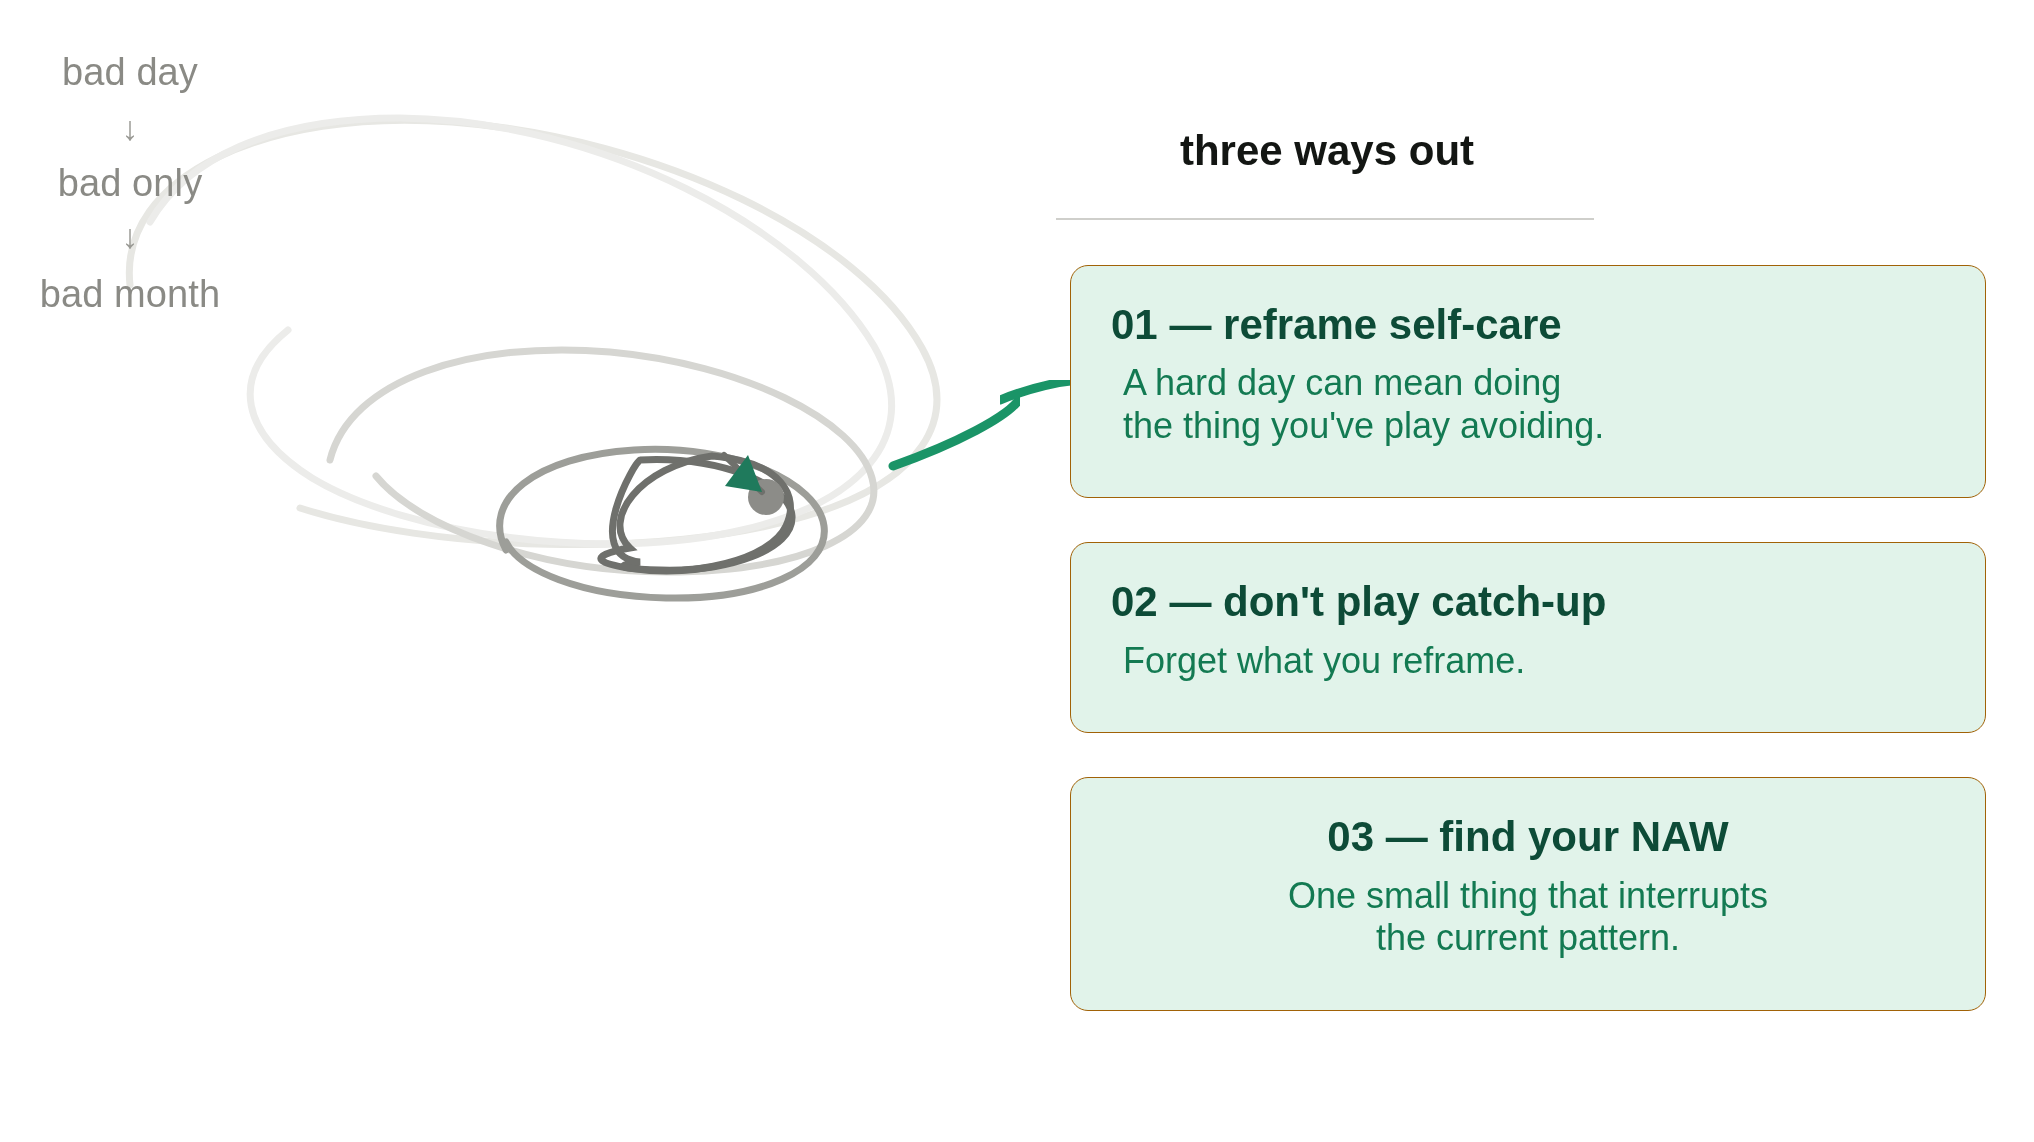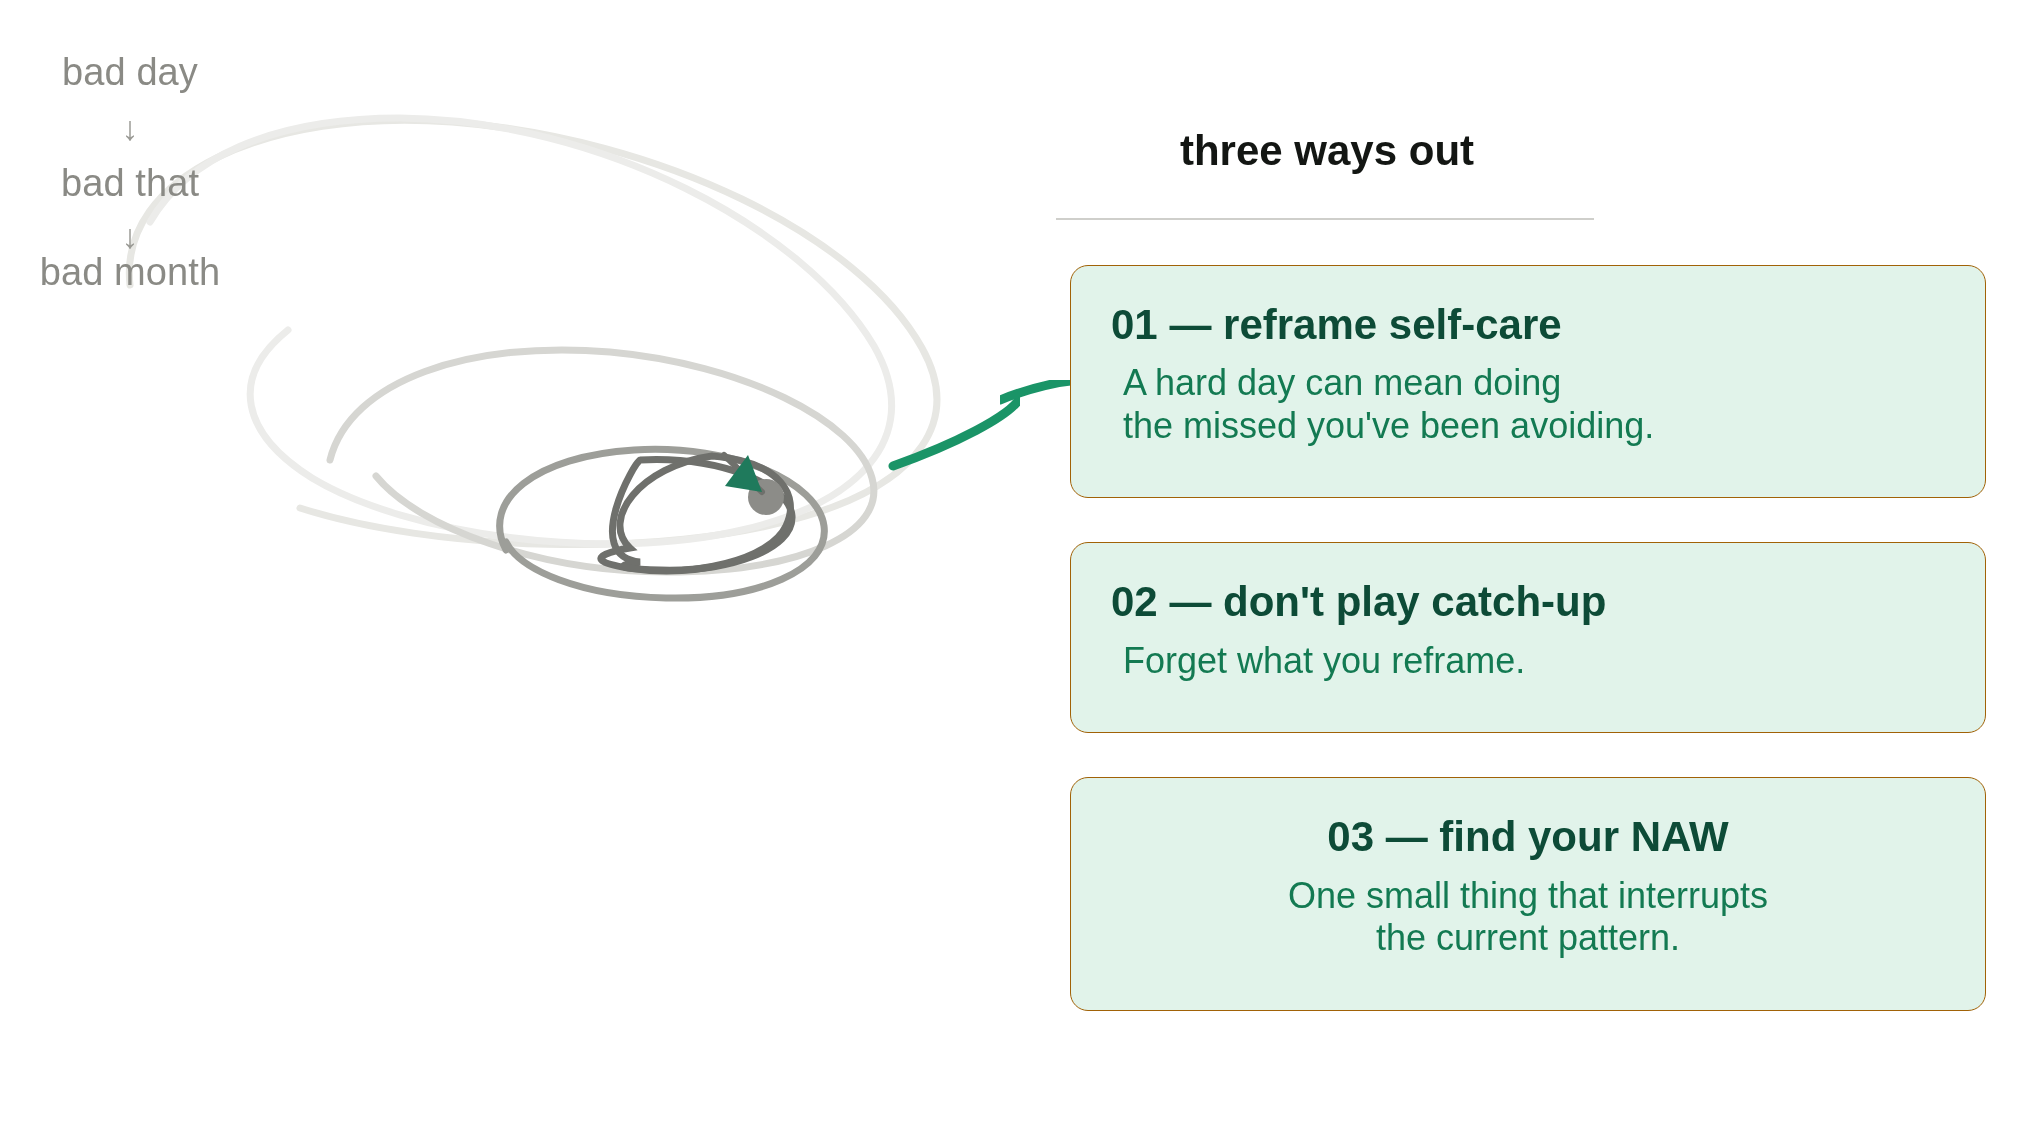--- a/index.html
+++ b/index.html
@@ -159,41 +159,41 @@
       <g>
         <path d="M 724 455 L 762 492" fill="none" stroke="#6f706c" stroke-width="6" stroke-linecap="round"></path>
         <path d="M 762 492 L 748 455 L 725 486 Z" fill="#1f7a5c"></path>
       </g>
 
       <path d="M 893 466 C 955 444, 1010 416, 1020 398" fill="none" stroke="#1a9467" stroke-width="9" stroke-linecap="round"></path>
     </svg>
 
     <div class="escalation-label" style="left:130px; top:72px;">bad day</div>
     <div class="escalation-arrow" style="left:130px; top:128px;">↓</div>
-    <div class="escalation-label" style="left:130px; top:183px;">bad that</div>
+    <div class="escalation-label" style="left:130px; top:183px;">bad only</div>
     <div class="escalation-arrow" style="left:130px; top:236px;">↓</div>
-    <div class="escalation-label" style="left:130px; top:272px;">bad month</div>
+    <div class="escalation-label" style="left:130px; top:294px;">bad month</div>
   </div>
 
   <svg style="position:absolute; left:1000px; top:380px; width:100px; height:120px;" viewBox="0 0 100 120">
     <path d="M 0 20 C 30 8, 58 2, 78 0" fill="none" stroke="#1a9467" stroke-width="9" stroke-linecap="round"></path>
   </svg>
 
   <div id="ways-panel">
 
     <div id="ways-title">three ways out</div>
     <div id="ways-divider"></div>
 
     <div id="cards">
 
       <div class="way-card">
         <div class="way-heading">01 — reframe self-care</div>
         <div class="way-body">
           <span class="way-body-line">A hard day can mean doing</span>
-          <span class="way-body-line">the missed you've been avoiding.</span>
+          <span class="way-body-line">the thing you've play avoiding.</span>
         </div>
       </div>
 
       <div class="way-card">
         <div class="way-heading">02 — don't play catch-up</div>
         <div class="way-body">
           <span class="way-body-line">Forget what you reframe.</span>
         </div>
       </div>
 

